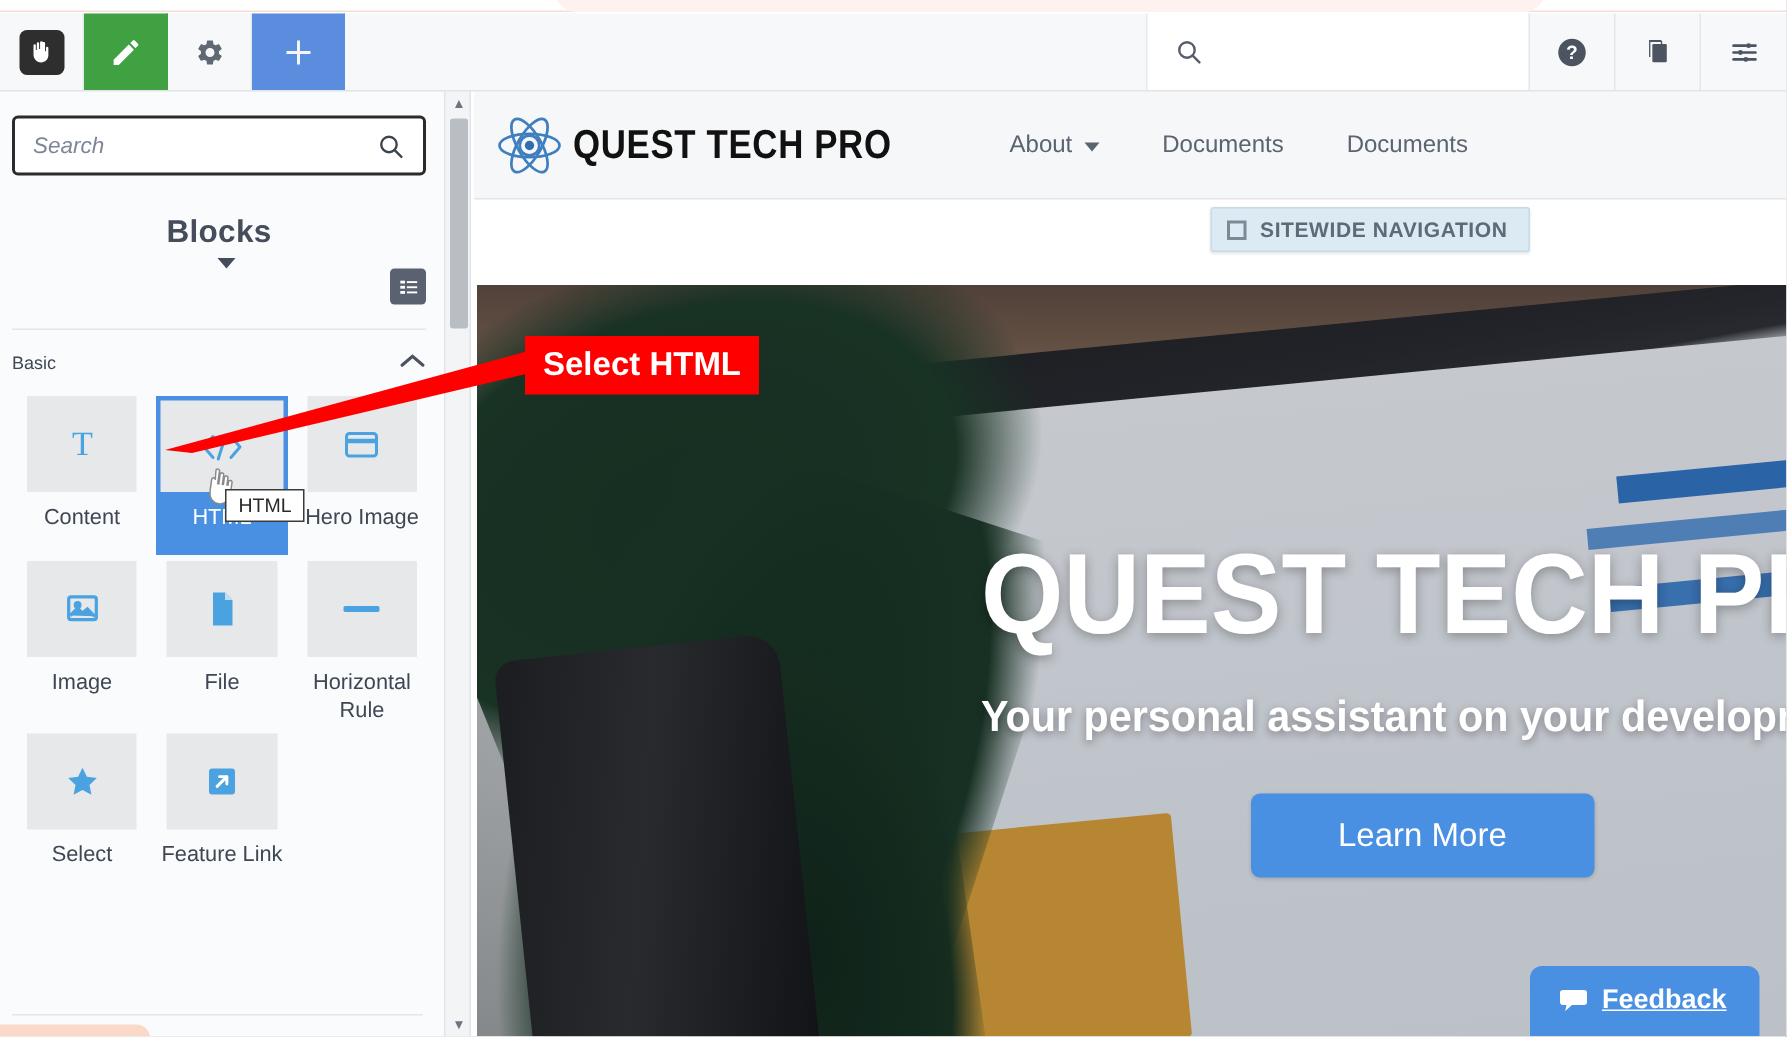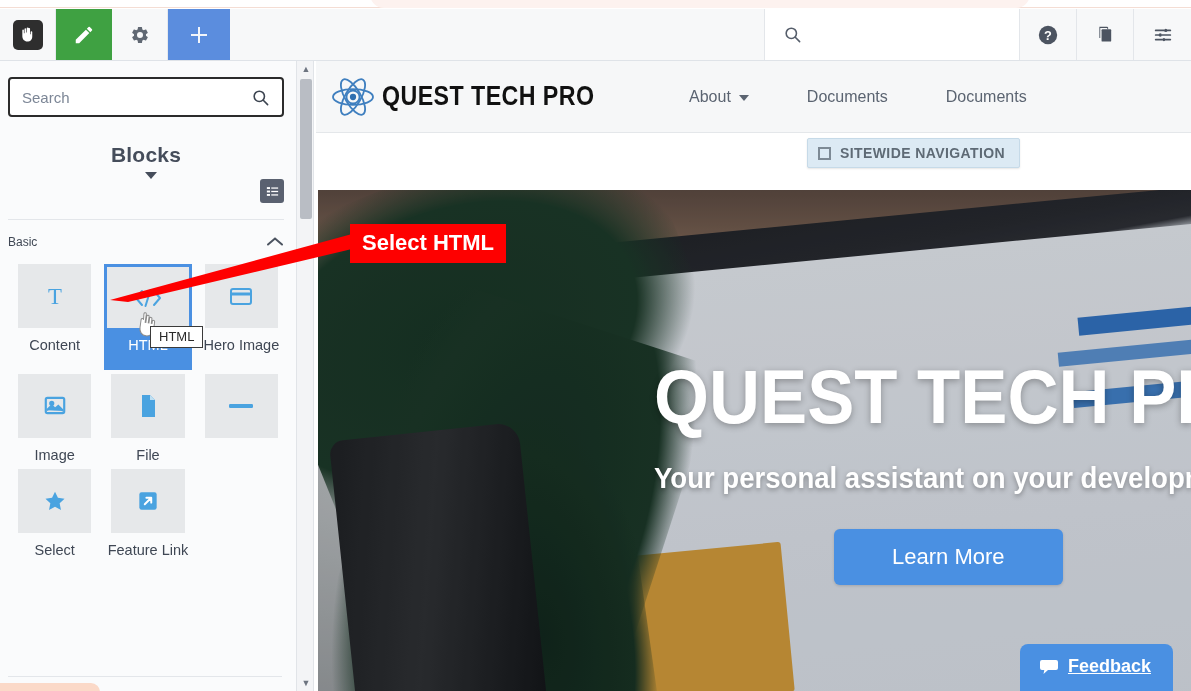--- a/index.html
+++ b/index.html
@@ -69,21 +69,21 @@
     position:absolute; top:61px; left:0; width: 296px; bottom:0;
     background:#fafbfc; overflow:hidden; z-index:3;
   }
   .search-wrap { padding: 16px 12px 0 8px; }
   .search-box {
     position:relative; height: 40px; border: 2px solid #2b2b2b; border-radius: 4px;
     background:#fff; display:flex; align-items:center; padding: 0 12px;
   }
   .search-box input {
     border:none; outline:none; flex:1; font-size: 15px; color:#46505f;
-    font-family:"Liberation Sans", sans-serif; background:transparent;
+    font-family:"Liberation Sans", sans-serif; background:transparent;font-style:italic;
   }
   .search-box input::placeholder { color:#7c8696; }
 
   .blocks-head {
     display:flex; align-items:center; padding: 26px 12px 0 8px; flex-direction: column;
   }
   .blocks-title { font-size: 21px; font-weight: bold; color: #454d5b; letter-spacing:.2px; }
   .caret-down {
     width:0;height:0;border-left:6px solid transparent;border-right:6px solid transparent;
     border-top:7px solid #454d5b; margin-left:10px; margin-top:5px; cursor:pointer;
@@ -156,21 +156,21 @@
     height: 72px; background:#f6f7f8; border-bottom:1px solid #e4e7ea;
     display:flex; align-items:center; padding-left: 14px;
   }
   .logo-mark { width: 46px; height: 40px; flex:0 0 auto; }
   .logo-text {
     font-family:"Liberation Sans Narrow","Liberation Sans", sans-serif;
     font-weight: bold; font-size: 27px; letter-spacing: .5px; color:#111; margin-left: 6px;
     transform: scaleX(0.86); transform-origin: left center;
   }
   .nav { display:flex; align-items:center; margin-left: 44px; gap: 42px; }
-  .nav-item { font-size: 16px; color:#5b6471; cursor:pointer; display:flex; align-items:center;margin-left:16px; }
+  .nav-item { font-size: 16px; color:#5b6471; cursor:pointer; display:flex; align-items:center; }
   .nav-caret {
     width:0;height:0;border-left:5px solid transparent;border-right:5px solid transparent;
     border-top:6px solid #5b6471; margin-left:8px; margin-top:3px;
   }
 
   .sitewide-badge {
     position:absolute; top: 77px; right: 171px; z-index: 12;
     background:#dceaf4; border:1px solid #c6dae8; border-radius:2px;
     padding: 6px 14px 6px 10px; display:flex; align-items:center; gap: 9px;
     font-size: 14px; font-weight:bold; color:#5e6a75; letter-spacing:.4px;
@@ -429,20 +429,21 @@
         </div>
         <div class="lbl">File</div>
       </div>
 
       <div class="blk">
         <div class="thumb">
           <svg width="28" height="8" viewBox="0 0 28 8">
             <rect x="2" y="2" width="24" height="4" rx="1.2" fill="#4aa3e0"></rect>
           </svg>
         </div>
+        <div class="lbl">Horizontal Rule</div>
       </div>
 
       <div class="blk">
         <div class="thumb">
           <svg width="26" height="26" viewBox="0 0 24 24" fill="#4aa3e0">
             <path d="M12 3.5l2.7 5.6 6.1.8-4.5 4.2 1.2 6.1L12 17.2 6.5 20.2l1.2-6.1L3.2 9.9l6.1-.8z"></path>
           </svg>
         </div>
         <div class="lbl">Select</div>
       </div>

